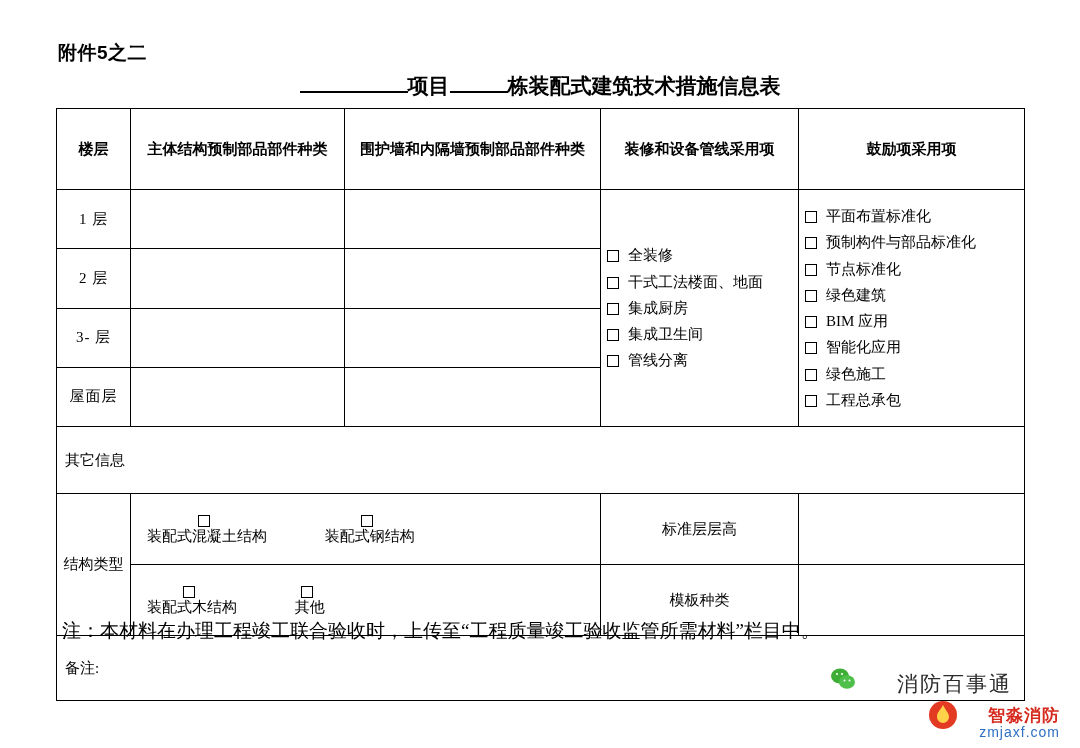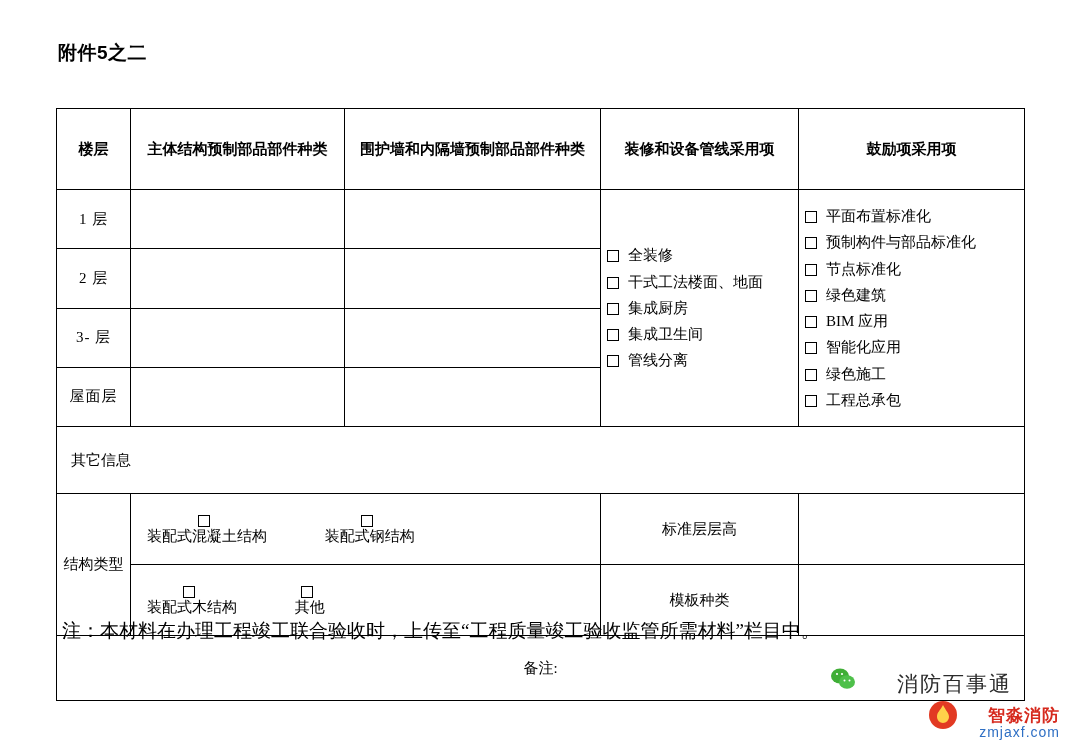--- a/index.html
+++ b/index.html
@@ -92,21 +92,21 @@
     display: inline-block;
     width: 10px;
     height: 10px;
     border: 1.3px solid #000;
     margin-right: 9px;
     margin-top: 5px;
     flex: 0 0 auto;
   }
   .other-info {
     height: 54px;
-    padding: 6px 14px;
+    padding: 6px 8px;
     font-size: 15.5px;
     vertical-align: middle;
     margin-top: 25px;
   }
   .struct-label {
     text-align: center;
     font-size: 15.5px;
   }
   .struct-opts {
     padding: 10px 16px;
@@ -122,24 +122,23 @@
   .opt-inline .chk-box {
     margin-top: 2px;
     margin-right: 6px;
   }
   .struct-right-label {
     text-align: center;
     font-size: 15.5px;
   }
   .remark-cell {
     height: 48px;
-    padding: 8px 2px;
+    padding: 8px 8px;
     font-size: 15.5px;
     vertical-align: middle;
-    text-align: center;
   }
   .footnote {
     position: absolute;
     left: 62px;
     top: 618px;
     font-size: 19px;
     font-family: "Liberation Serif", serif;
   }
 
   
@@ -193,20 +192,23 @@
     height: 26px;
   }
 </style>
 </head>
 <body>
 
 <div class="page">
 
   <div class="attachment-label">附件5之二</div>
 
+  <div class="doc-title">
+    <span class="blank blank-long"></span><span>项目</span><span class="blank blank-short"></span><span>栋装配式建筑技术措施信息表</span>
+  </div>
 
   <table class="main">
     <colgroup>
       <col style="width:74px">
       <col style="width:214px">
       <col style="width:256px">
       <col style="width:198px">
       <col style="width:226px">
     </colgroup>
     <tbody>

